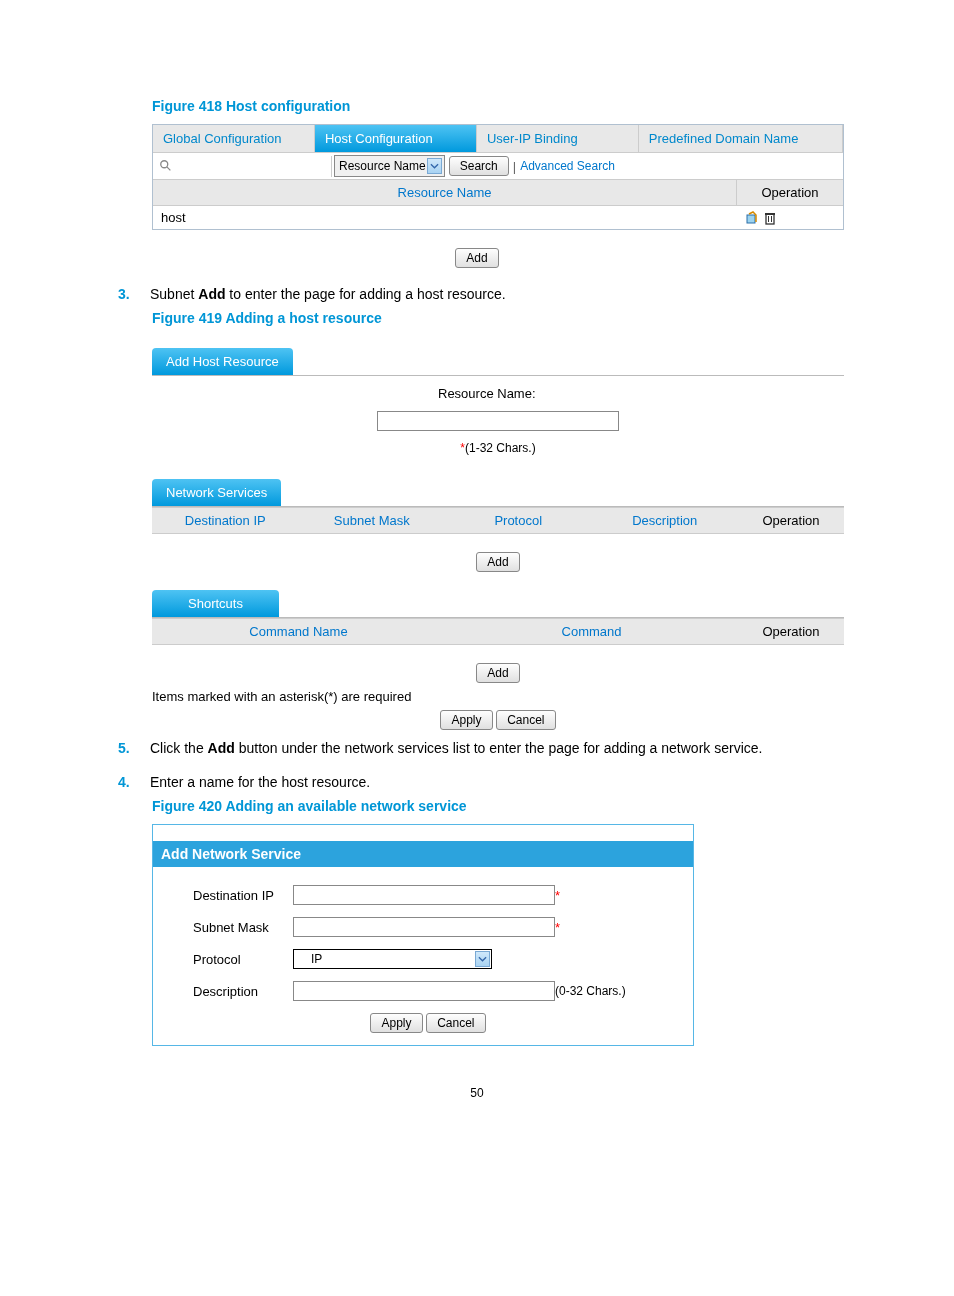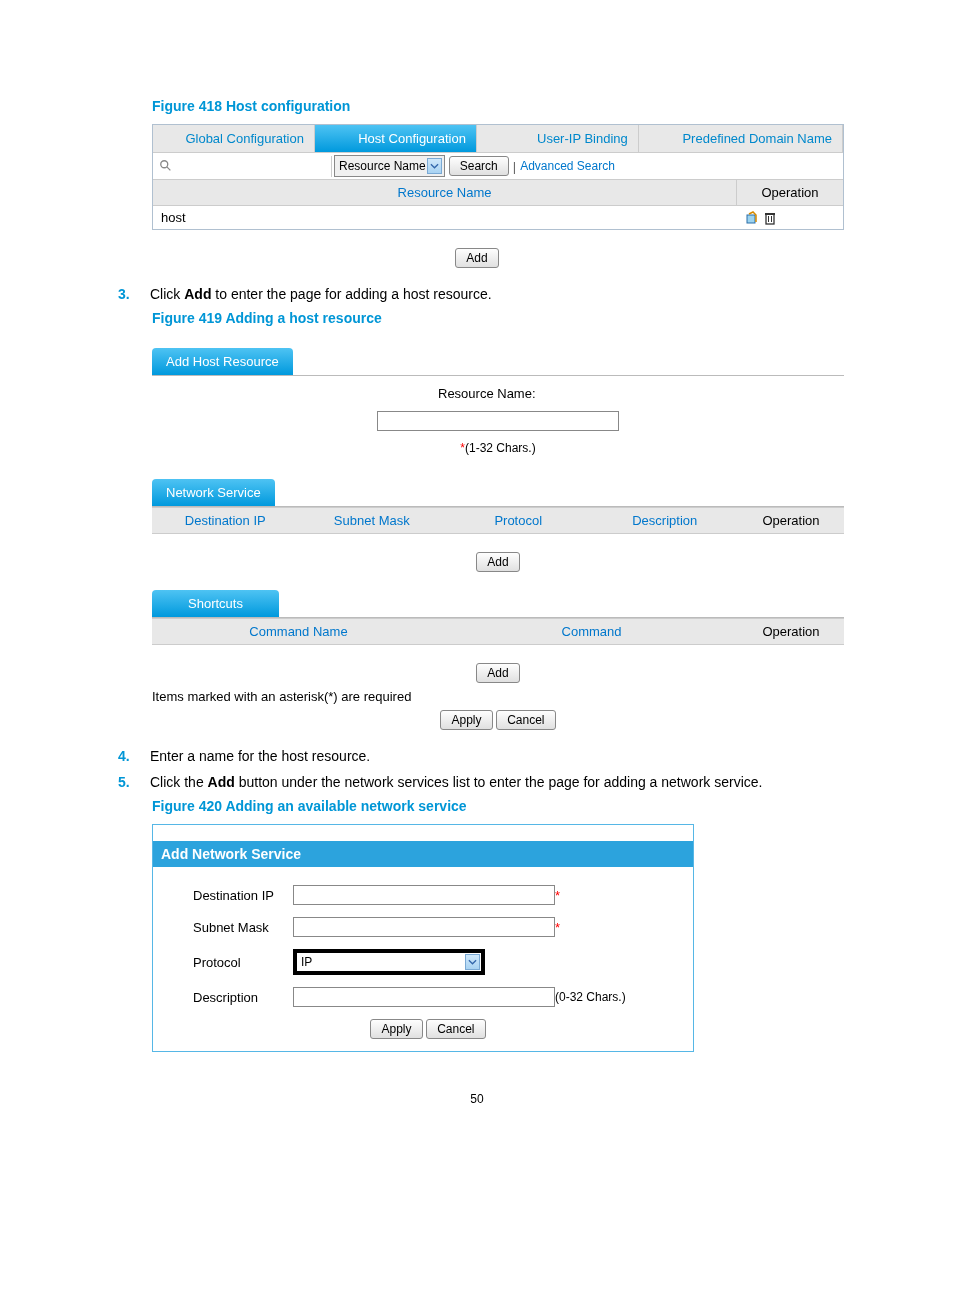--- a/index.html
+++ b/index.html
@@ -37,21 +37,21 @@
     margin-left: 42px;
     border: 1px solid #b0c0d0;
   }
   .tabs {
     display: flex;
     background: #e8e8e8;
     border-bottom: 1px solid #ccc;
   }
   .tab {
     padding: 6px 10px;
-    text-align: right;
+    text-align: left;
     color: #0088cc;
     font-size: 13px;
     border-right: 1px solid #ccc;
     flex: 1;
   }
   .tab.active {
     background: linear-gradient(#4ec3f3, #0099dd);
     color: #fff;
   }
   .searchbar {
@@ -181,27 +181,27 @@
   .f420-body { padding: 18px 30px 12px 40px; }
   .f420-row { display: flex; align-items: center; margin-bottom: 12px; }
   .f420-row .lbl { width: 100px; font-size: 13px; text-align: left; }
   .f420-row .inp {
     border: 1px solid #888;
     height: 18px;
     width: 260px;
     background:#fff;
   }
   .f420-row .sel-wrap {
-    border: 4px solid #000000;
+    border: 1px solid #000000;
     height: 18px;
     width: 180px;
     position: relative;
     display:flex;
     align-items:center;
-    padding-left:4px;
+    padding-left:17px;
     font-size:12px;
     background:#fff;
   }
   .f420-row .sel-wrap .chev {
     position:absolute; right:1px; top:1px;
     width:15px; height:16px;
     background: linear-gradient(#cfe8fb,#a9d3f2);
     border:1px solid #7aa9d4;
     display:flex;align-items:center;justify-content:center;
     box-sizing:border-box;
@@ -268,36 +268,36 @@
               <line x1="8.5" y1="5" x2="8.5" y2="11" stroke="#333"></line>
               <rect x="2" y="2" width="10" height="2" fill="#333"></rect>
             </svg>
         </span>
       </div>
     </div>
   </div>
   <div class="center-btn"><span class="btn">Add</span></div>
 
   <div class="step" data-num="3.">
-    <span>Click </span><b>Add</b><span> to enter the page for adding a host resource.</span>
+    <span>Subnet </span><b>Add</b><span> to enter the page for adding a host resource.</span>
   </div>
 
   <div class="fig-title">Figure 419 Adding a host resource</div>
 
   <div class="f419">
     <div><span class="section-tab">Add Host Resource</span></div>
     <div class="section-line"></div>
     <div class="form-row">
       <span class="label">Resource Name:</span>
       <span class="text-input"></span>
       <span class="hint"><span class="red">*</span><span>(1-32 Chars.)</span></span>
     </div>
 
     <div style="height:14px"></div>
-    <div><span class="section-tab">Network Service</span></div>
+    <div><span class="section-tab">Network Services</span></div>
     <div class="section-line"></div>
     <div class="net-head">
       <div class="th">Destination IP</div>
       <div class="th">Subnet Mask</div>
       <div class="th">Protocol</div>
       <div class="th">Description</div>
       <div class="th th-op">Operation</div>
     </div>
     <div class="center-btn"><span class="btn">Add</span></div>
 
@@ -309,25 +309,25 @@
       <div class="th th-op">Operation</div>
     </div>
     <div class="center-btn" style="margin-bottom:6px"><span class="btn">Add</span></div>
     <div style="font-size:13px">Items marked with an asterisk(*) are required</div>
     <div style="text-align:center;margin-top:6px">
       <span class="btn">Apply</span>
       <span class="btn">Cancel</span>
     </div>
   </div>
 
+  <div class="step" data-num="5." style="margin-top:10px">
+    <span>Click the </span><b>Add</b><span> button under the network services list to enter the page for adding a network service.</span>
+  </div>
   <div class="step" data-num="4.">
     <span>Enter a name for the host resource.</span>
-  </div>
-  <div class="step" data-num="5." style="margin-top:10px">
-    <span>Click the </span><b>Add</b><span> button under the network services list to enter the page for adding a network service.</span>
   </div>
 
   <div class="fig-title">Figure 420 Adding an available network service</div>
 
   <div class="f420">
     <div class="f420-header">Add Network Service</div>
     <div class="f420-body">
       <div class="f420-row">
         <span class="lbl">Destination IP</span>
         <span class="inp"></span>

